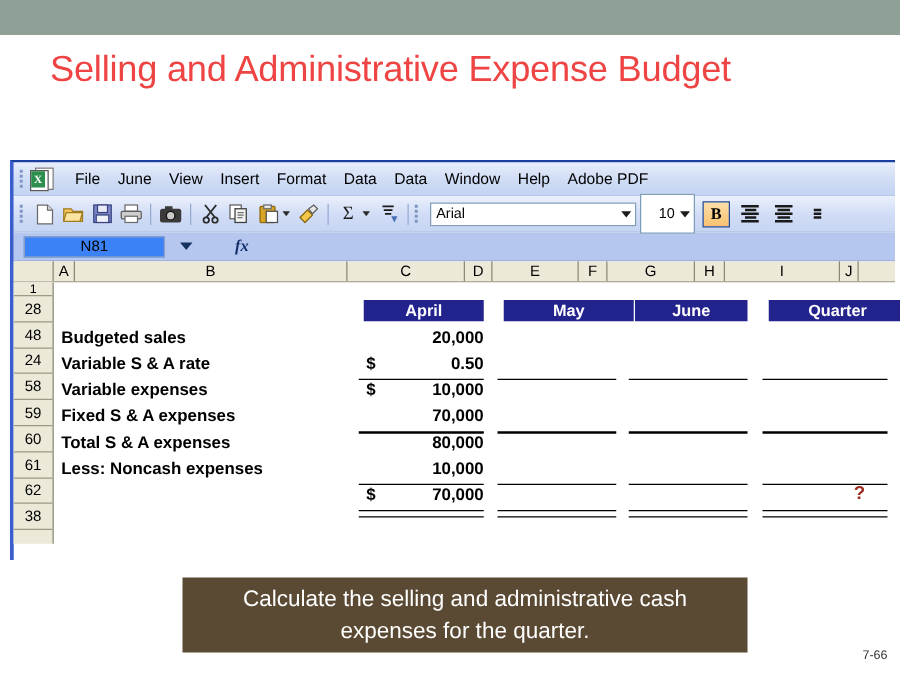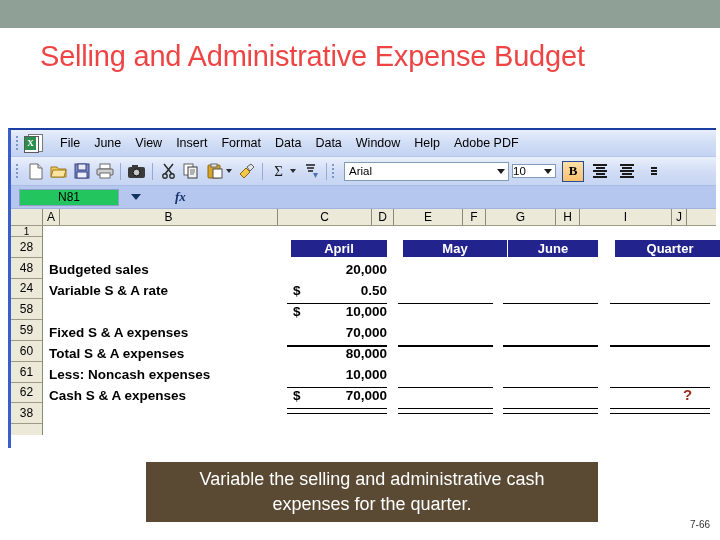--- a/index.html
+++ b/index.html
@@ -124,24 +124,24 @@
     width: 165px; height: 19px;
     background: #fff; border: 1px solid #7f9db9;
     display: flex; align-items: center;
     font-size: 11.5px; padding-left: 4px;
     box-sizing: border-box;
     margin-left: 4px;
     flex: 0 0 auto;
     position: relative;
   }
   .size-box {
-    width: 44px; height: 14px;
+    width: 44px; height: 32px;
     background: #fff; border: 1px solid #7f9db9;
     display: flex; align-items: center;
-    font-size: 11.5px; padding-left: 0;
+    font-size: 11.5px; padding-left: 14px;
     box-sizing: border-box;
     margin-left: 3px;
     flex: 0 0 auto;
     position: relative;
   }
   .dd-arrow {
     position: absolute; right: 3px; top: 50%;
     margin-top: -2px;
     width: 0; height: 0;
     border-left: 4px solid transparent;
@@ -170,22 +170,22 @@
   }
 
   
   .formula-bar {
     height: 22px;
     background: #b5c7ef;
     display: flex; align-items: center;
     border-bottom: 1px solid #9fb3de;
   }
   .name-box {
-    width: 100px; height: 17px; margin-left: 8px;
-    background: #22c55e; border: 1px solid #8b9fc6;
+    width: 113px; height: 17px; margin-left: 8px;
+    background: #3b82f6; border: 1px solid #8b9fc6;
     font-size: 12px; display: flex; align-items: center;
     justify-content: center;
     box-sizing: border-box;
     flex: 0 0 auto;
   }
   .nb-arrow {
     width: 0; height: 0; margin-left: 12px;
     border-left: 5px solid transparent;
     border-right: 5px solid transparent;
     border-top: 6px solid #16335f;
@@ -510,49 +510,49 @@
       <div class="num-cell" style="top:36px;left:244px;width:100px;">20,000</div>
 
       <div class="cell-label" style="top:57px;">Variable S &amp; A rate</div>
       <div class="dollar" style="top:57px;left:250px;">$</div>
       <div class="num-cell" style="top:57px;left:244px;width:100px;">0.50</div>
       <div class="uline" style="top:77px;left:244px;width:100px;"></div>
       <div class="uline" style="top:77px;left:355px;width:95px;"></div>
       <div class="uline" style="top:77px;left:460px;width:95px;"></div>
       <div class="uline" style="top:77px;left:567px;width:100px;"></div>
 
+      <div class="cell-label" style="top:78px;">Variable expenses</div>
       <div class="dollar" style="top:78px;left:250px;">$</div>
       <div class="num-cell" style="top:78px;left:244px;width:100px;">10,000</div>
 
       <div class="cell-label" style="top:99px;">Fixed S &amp; A expenses</div>
       <div class="num-cell" style="top:99px;left:244px;width:100px;">70,000</div>
       <div class="uline thick" style="top:119px;left:244px;width:100px;"></div>
       <div class="uline thick" style="top:119px;left:355px;width:95px;"></div>
       <div class="uline thick" style="top:119px;left:460px;width:95px;"></div>
       <div class="uline thick" style="top:119px;left:567px;width:100px;"></div>
 
       <div class="cell-label" style="top:120px;">Total S &amp; A expenses</div>
       <div class="num-cell" style="top:120px;left:244px;width:100px;">80,000</div>
 
       <div class="cell-label" style="top:141px;">Less: Noncash expenses</div>
       <div class="num-cell" style="top:141px;left:244px;width:100px;">10,000</div>
       <div class="uline" style="top:161px;left:244px;width:100px;"></div>
       <div class="uline" style="top:161px;left:355px;width:95px;"></div>
       <div class="uline" style="top:161px;left:460px;width:95px;"></div>
       <div class="uline" style="top:161px;left:567px;width:100px;"></div>
 
-      <div class="cell-label" style="top:162px;">Cash S &amp; A expenses</div>
       <div class="dollar" style="top:162px;left:250px;">$</div>
       <div class="num-cell" style="top:162px;left:244px;width:100px;">70,000</div>
       <div class="qmark" style="top:160px;left:640px;">?</div>
 
       <div class="dline" style="top:182px;left:244px;width:100px;"></div>
       <div class="dline" style="top:182px;left:355px;width:95px;"></div>
       <div class="dline" style="top:182px;left:460px;width:95px;"></div>
       <div class="dline" style="top:182px;left:567px;width:100px;"></div>
 
     </div>
   </div>
 </div>
 
-<div class="caption-box">Variable the selling and administrative cash expenses for the quarter.</div>
+<div class="caption-box">Calculate the selling and administrative cash expenses for the quarter.</div>
 
 <div class="page-num">7-66</div>
 
 </body></html>

